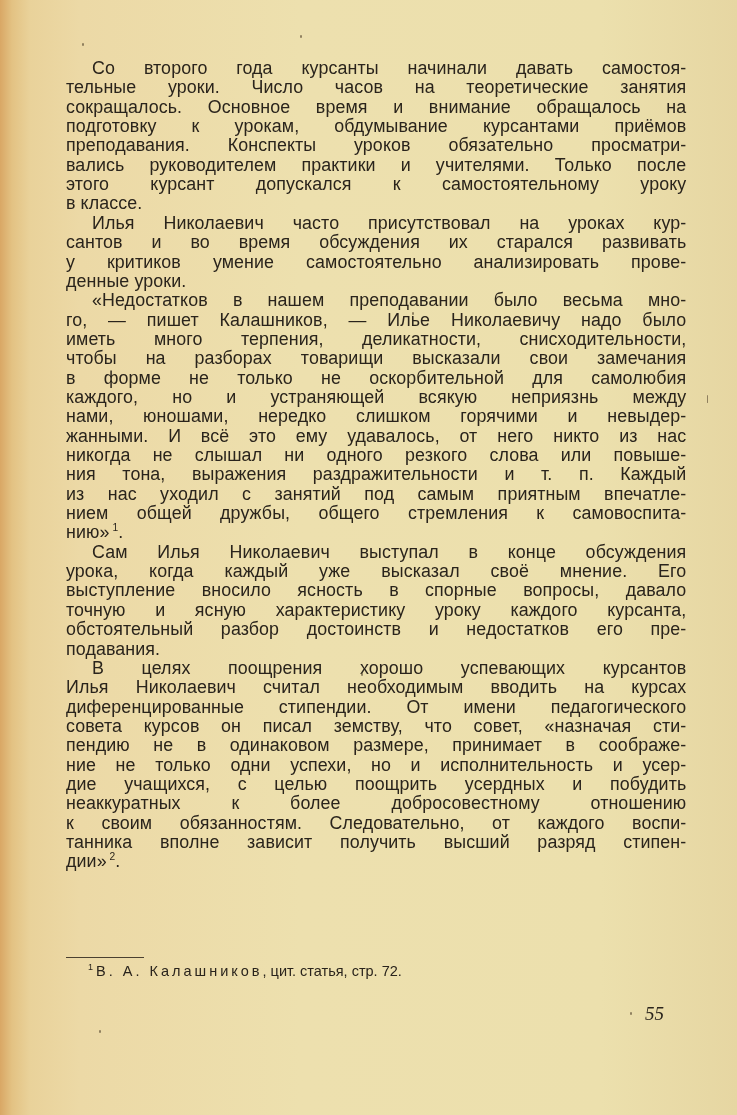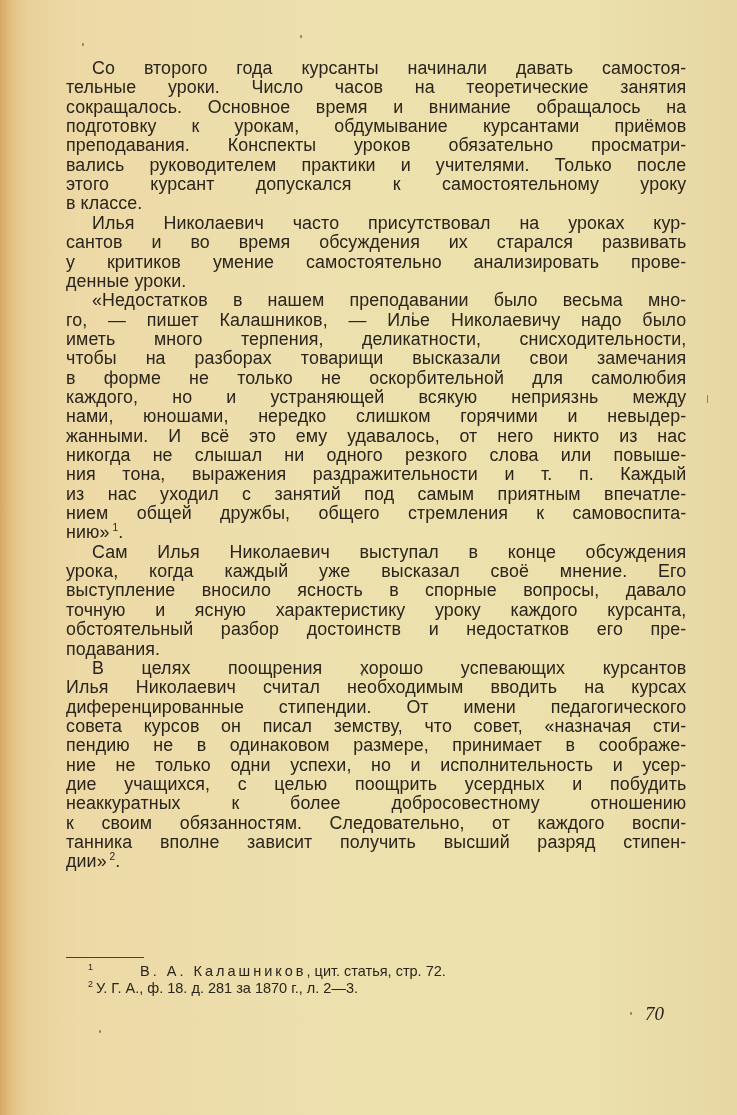--- a/index.html
+++ b/index.html
@@ -68,21 +68,20 @@
       white-space: nowrap;
     }
     .footnote .num {
       font-size: 9px;
       vertical-align: super;
       margin-right: 3px;
       line-height: 0;
     }
     .spaced {
       letter-spacing: 3px;
-      margin-left: 44px;
     }
     .page-number {
       position: absolute;
       left: 645px;
       top: 1003px;
       font-size: 19px;
       font-style: italic;
       font-family: "Liberation Serif", "DejaVu Serif", serif;
     }
     .speck {
@@ -143,26 +142,23 @@
       <div class="line" style="position: absolute; top: 774px; left: 0px; width: 667px;"><span>танника вполне зависит получить высший разряд стипен-</span></div>
       <div class="line last" style="position: absolute; top: 793.35px; left: 0px; width: 667px;"><span>дии»</span><sup class="fn"> 2</sup><span>.</span></div>
     </div>
 
   <div class="footnote-rule"></div>
 
   <div class="footnotes">
     <div class="footnote">
       <span class="num">1</span><span class="spaced">В. А. Калашников</span><span>, цит. статья, стр. 72.</span>
     </div>
-    <div class="footnote">
-      <span class="num">2</span><span>У. Г. А., ф. 18. д. 281 за 1870 г., л. 2—3.</span>
-    </div>
   </div>
 
-  <div class="page-number">70</div>
+  <div class="page-number">55</div>
 
   <div class="speck" style="left:300px;top:35px;"></div>
   <div class="speck" style="left:82px;top:43px;"></div>
   <div class="speck" style="left:412px;top:312px;"></div>
   <div class="speck" style="left:361px;top:673px;"></div>
   <div class="speck" style="left:630px;top:1012px;"></div>
   <div class="speck" style="left:99px;top:1030px;"></div>
   <div class="speck" style="left:707px;top:395px;height:8px;width:1px;"></div>
 </div>
 

